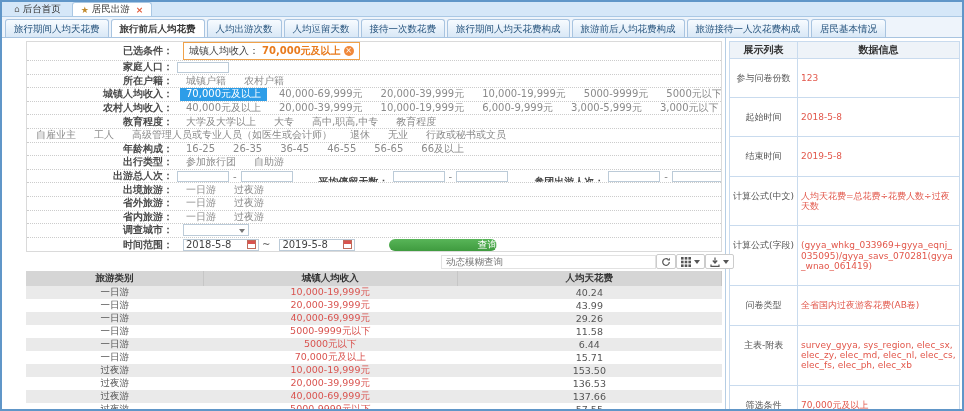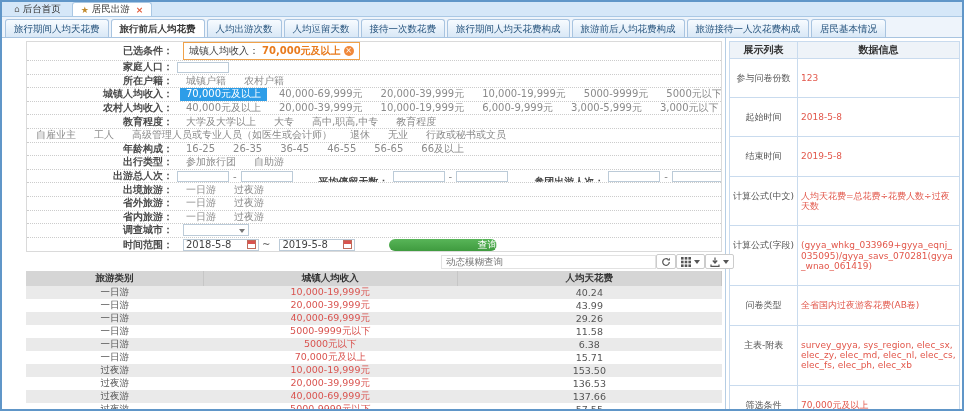--- a/index.html
+++ b/index.html
@@ -292,21 +292,21 @@
               <td>29.26</td>
             </tr>
             <tr>
               <td>一日游</td>
               <td class="c1">5000-9999元以下</td>
               <td>11.58</td>
             </tr>
             <tr>
               <td>一日游</td>
               <td class="c1">5000元以下</td>
-              <td>6.38</td>
+              <td>6.44</td>
             </tr>
             <tr>
               <td>一日游</td>
               <td class="c1">70,000元及以上</td>
               <td>15.71</td>
             </tr>
             <tr>
               <td>过夜游</td>
               <td class="c1">10,000-19,999元</td>
               <td>153.50</td>

